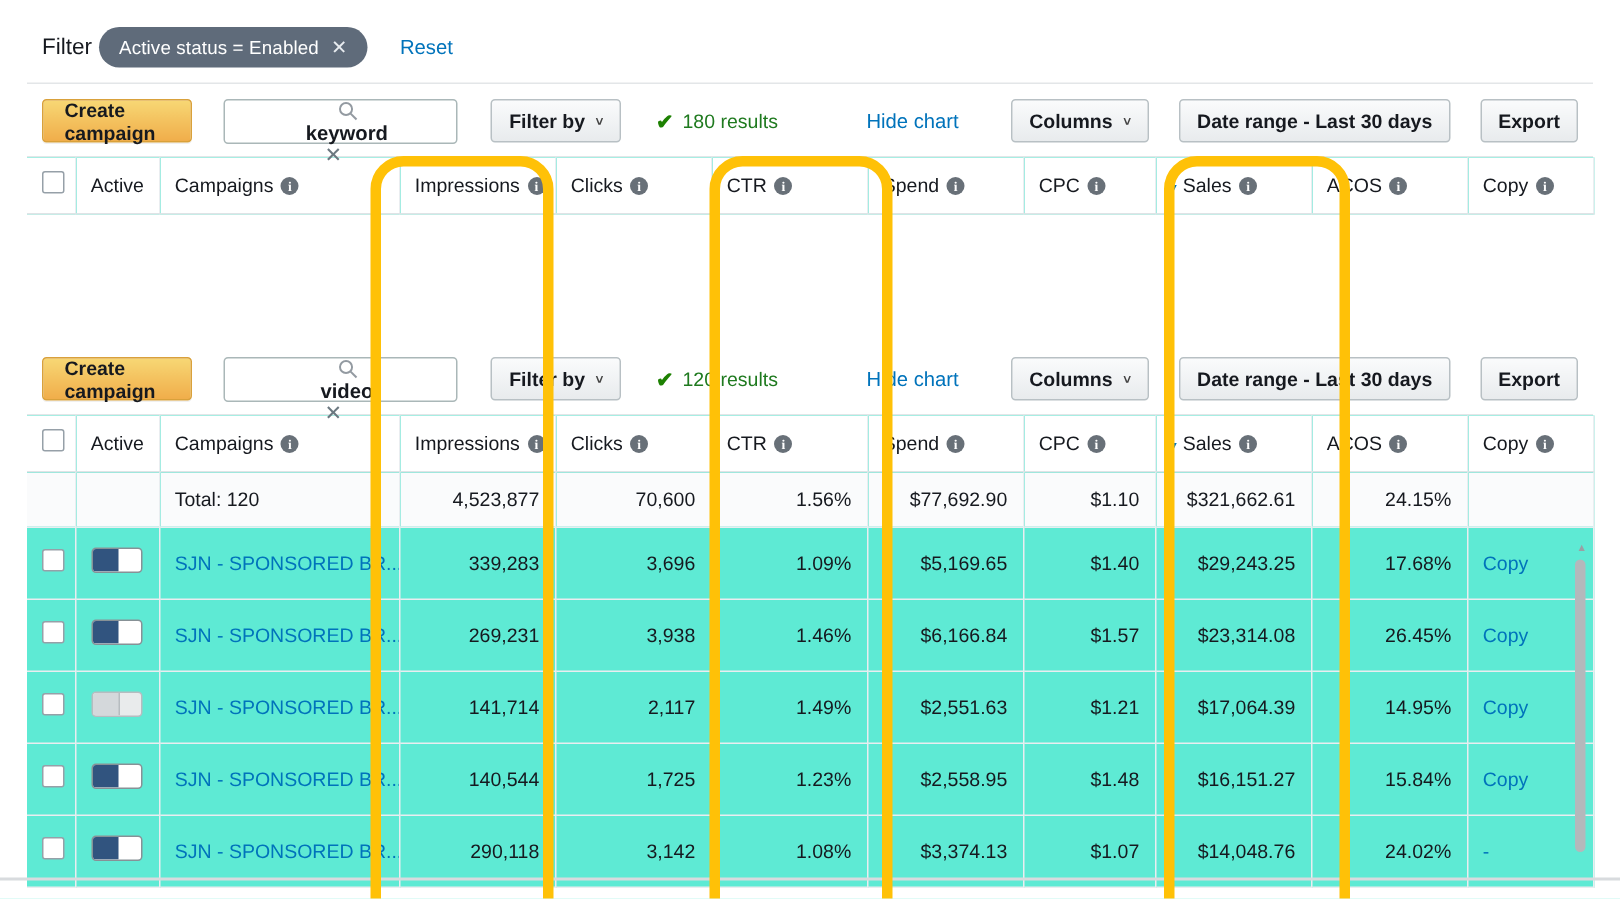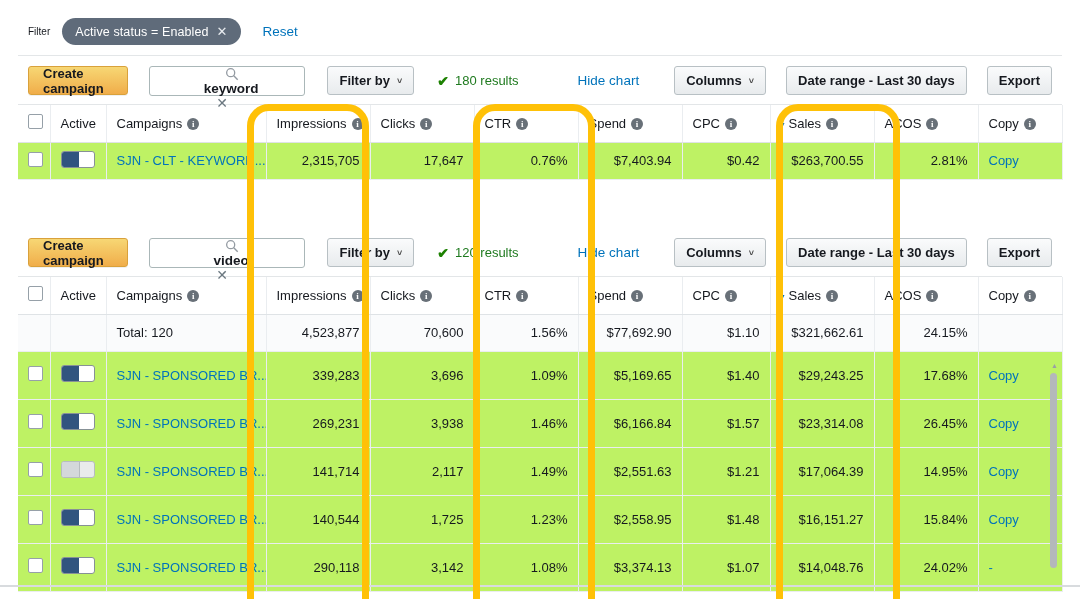--- a/index.html
+++ b/index.html
@@ -19,22 +19,22 @@
   .filter-bar {
     position: absolute;
     left: 18px; top: 8px;
     width: 1044px; height: 48px;
     background: #ffffff;
     border-bottom: 1px solid #e3e6e8;
     display: flex; align-items: center;
     padding-left: 10px;
   }
   .filter-label {
-    font-size: 10px; color: #16191f;
-    margin-right: 12px;
+    font-size: 15px; color: #16191f;
+    margin-right: 5px;
   }
   .filter-chip {
     display: inline-flex; align-items: center;
     height: 27px; padding: 0 13px;
     background: #5f6b7a; color: #ffffff;
     border-radius: 14px;
     font-size: 12.5px;
     letter-spacing: .1px;
   }
   .filter-chip .chip-x {
@@ -111,21 +111,21 @@
   }
   .columns-btn { margin-left: 30px; }
   .daterange-btn { margin-left: 15px; }
   .export-btn { margin-left: 15px; }
 
   
   table.grid {
     border-collapse: collapse;
     table-layout: fixed;
     width: 100%;
-    background: #bef264;
+    background: #5eead4;
   }
   table.grid th, table.grid td {
     border-right: 1px solid #eaedf0;
     border-bottom: 1px solid #eaedf0;
     font-size: 13px;
     color: #16191f;
     padding: 0 10px;
     height: 37px;
     vertical-align: middle;
     white-space: nowrap;
@@ -310,41 +310,20 @@
           </th>
           <th class="num">
             <span>ACOS</span><span class="info-i">i</span>
           </th>
           <th>
             <span>Copy</span><span class="info-i">i</span>
           </th>
         </tr>
       </thead>
       <tbody>
-        <tr>
-          <td class="cell-center">
-            <span class="chk"></span>
-          </td>
-          <td class="cell-center">
-            <span class="toggle on"></span>
-          </td>
-          <td class="camp">
-            <span class="camp-link">SJN - CLT - KEYWORD...</span>
-          </td>
-          <td class="num">2,315,705</td>
-          <td class="num">17,647</td>
-          <td class="num">0.76%</td>
-          <td class="num">$7,403.94</td>
-          <td class="num">$0.42</td>
-          <td class="num">$263,700.55</td>
-          <td class="num">2.81%</td>
-          <td>
-            <span class="copy-link">Copy</span>
-          </td>
-        </tr>
       </tbody>
     </table>
   </div>
 
   <div class="panel" id="panel-1" style="left:18px; top:229px; width:1044px;">
 
     <div class="toolbar">
       <div class="btn-create">Create campaign</div>
 
       <div class="search-box">

